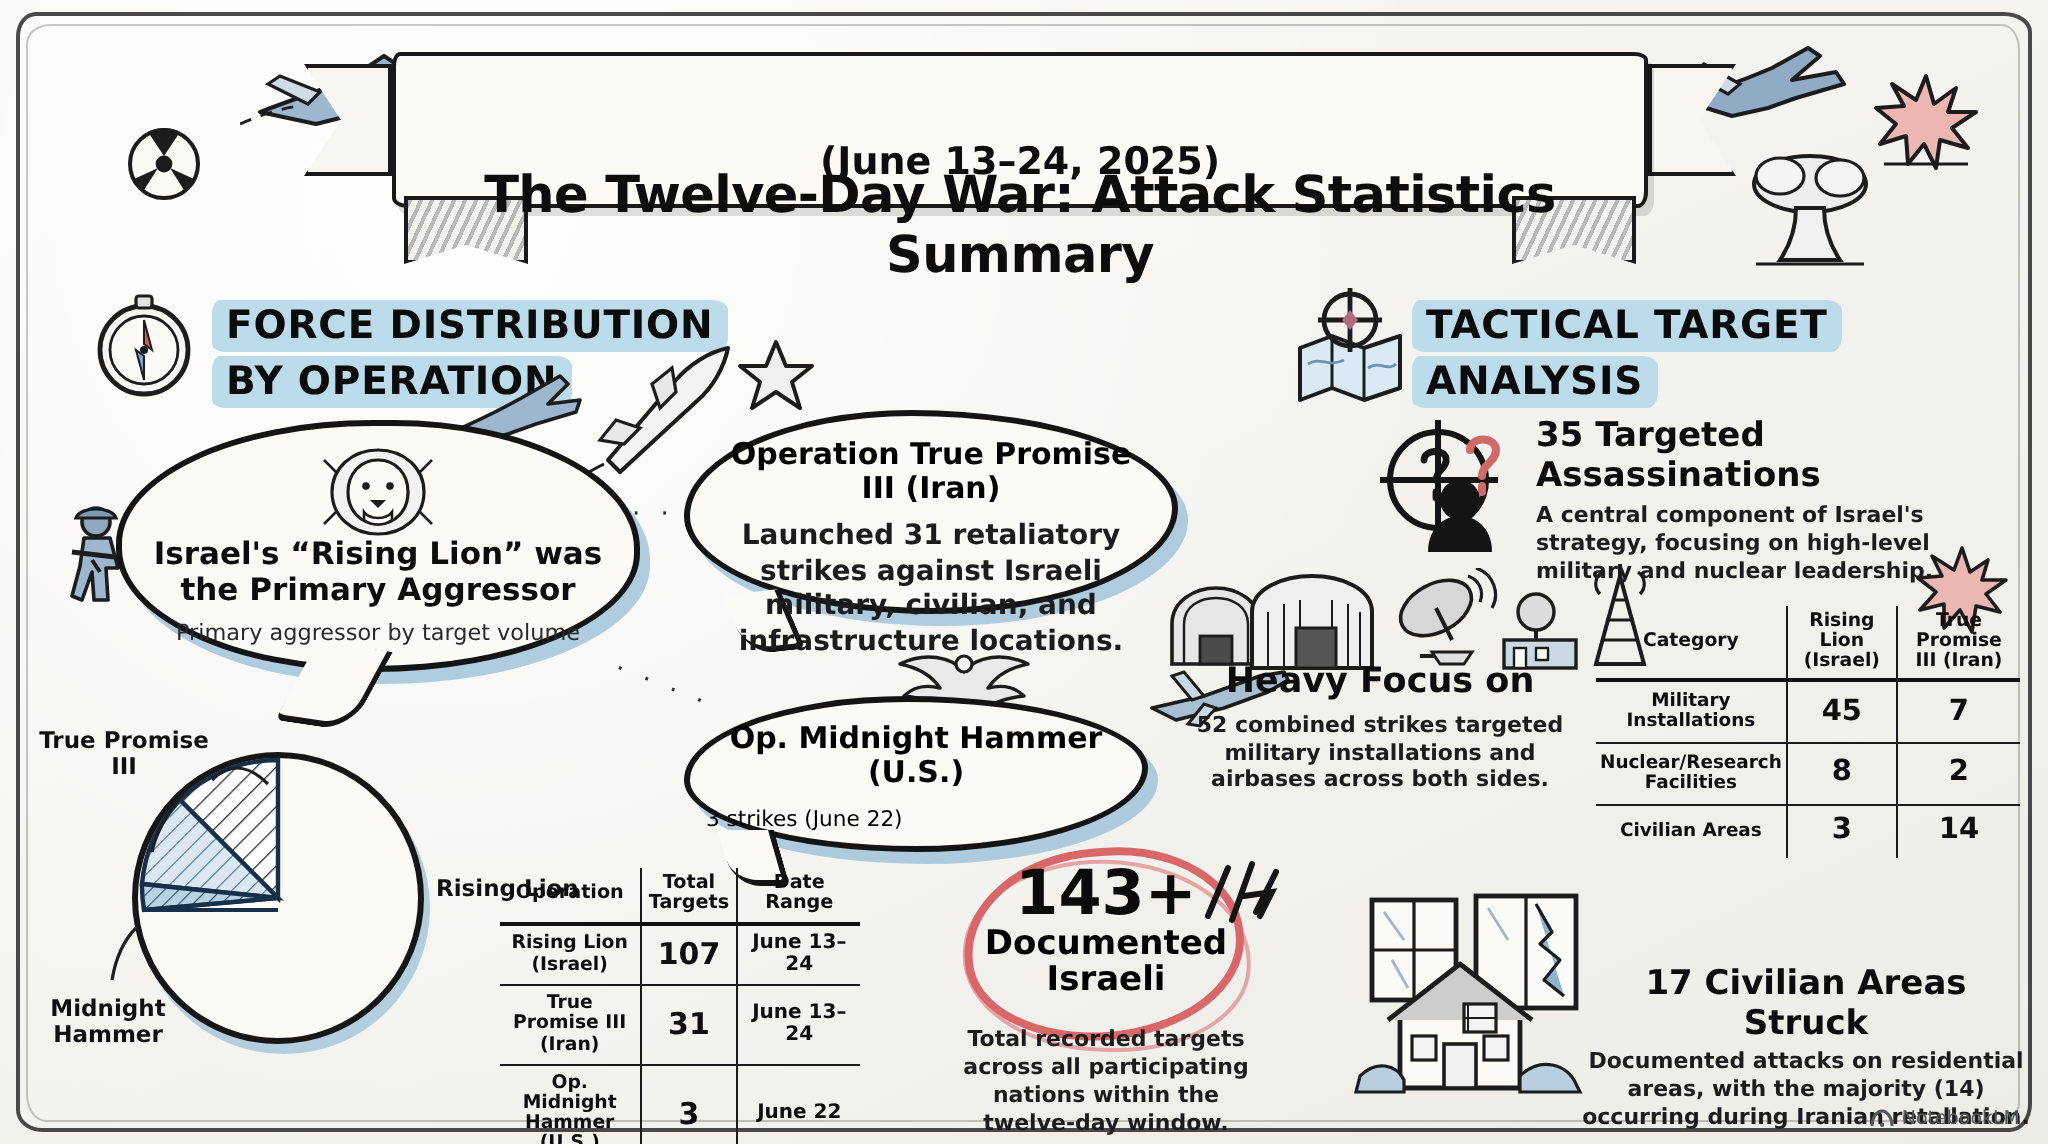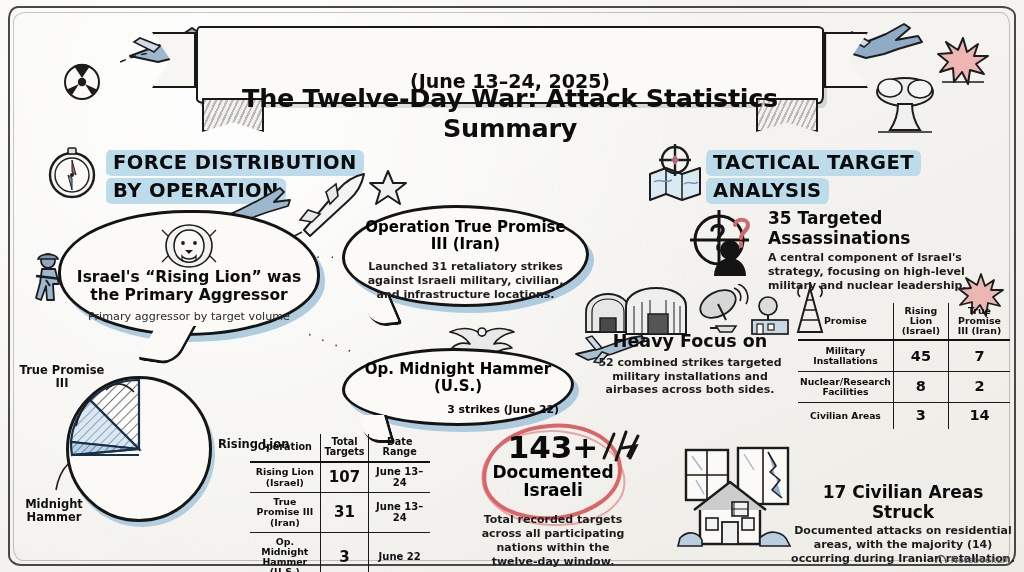--- a/index.html
+++ b/index.html
@@ -109,39 +109,39 @@
     position:absolute; left:22px; bottom:-22px; width:30px; height:30px;
     background:#fbfaf7; border-right:3px solid #141414; border-bottom:3px solid #141414;
     transform:skewX(18deg) rotate(-6deg); border-radius:0 0 4px 14px;
   }
   #tp-title{
     position:absolute; left:10px; right:10px; top:11px; text-align:center;
     font-weight:700; font-size:15px; line-height:1.16;
   }
   #tp-body{
     position:absolute; left:10px; right:10px; top:52px; text-align:center;
-    font-size:11px; line-height:1.25; font-weight:600; color:#1c1c1c;
+    font-size:14px; line-height:1.25; font-weight:600; color:#1c1c1c;
   }
 
   #bubble-mh{
     left:342px; top:348px; width:232px; height:78px;
     border-radius:48% 52% 50% 50% / 54% 46% 54% 46%;
   }
   #bubble-mh .tail{
     position:absolute; left:18px; bottom:-20px; width:28px; height:28px;
     background:#fbfaf7; border-right:3px solid #141414; border-bottom:3px solid #141414;
     transform:skewX(16deg); border-radius:0 0 4px 13px;
   }
   #mh-title{
     position:absolute; left:8px; right:8px; top:10px; text-align:center;
     font-weight:700; font-size:15px; line-height:1.16;
   }
   #mh-body{
-    position:absolute; left:8px; right:12px; top:52px; text-align:right;
-    font-size:10.8px; font-weight:700;
+    position:absolute; left:8px; right:2px; top:52px; text-align:left;
+    font-size:10.8px; font-weight:400;
   }
   .dots{ position:absolute; color:#2a2a2a; font-size:13px; letter-spacing:3px; }
 
   
   #pie-wrap{ position:absolute; left:66px; top:376px; width:146px; height:146px; }
   #pie{
     position:absolute; inset:0; border-radius:50%;
     border:3px solid #161616; background:#fbfaf7;
     box-shadow:3px 5px 0 rgba(150,190,215,.7);
   }
@@ -482,21 +482,21 @@
     <div class="stat-b">52 combined strikes targeted military installations and airbases across both sides.</div>
   </div>
 
   <svg class="deco" style="left:958px;top:272px" width="46" height="46" viewBox="0 0 46 46">
     <path d="M23 2 L27 14 36 8 33 18 45 18 35 25 42 34 30 31 28 44 22 33 14 42 14 30 2 33 10 24 1 17 13 16 8 6 19 13 Z" fill="#eab7b3" stroke="#1c1c1c" stroke-width="1.8" stroke-linejoin="round"></path>
   </svg>
 
   <table class="tbl" id="tbl-cmp">
     <thead>
       <tr>
-        <th style="width:36%">Promise</th>
+        <th style="width:36%">Category</th>
         <th style="width:30%">
           <span>Rising Lion</span><br>
           <span>(Israel)</span>
         </th>
         <th style="width:34%">
           <span>True Promise</span><br>
           <span>III (Iran)</span>
         </th>
       </tr>
     </thead>

